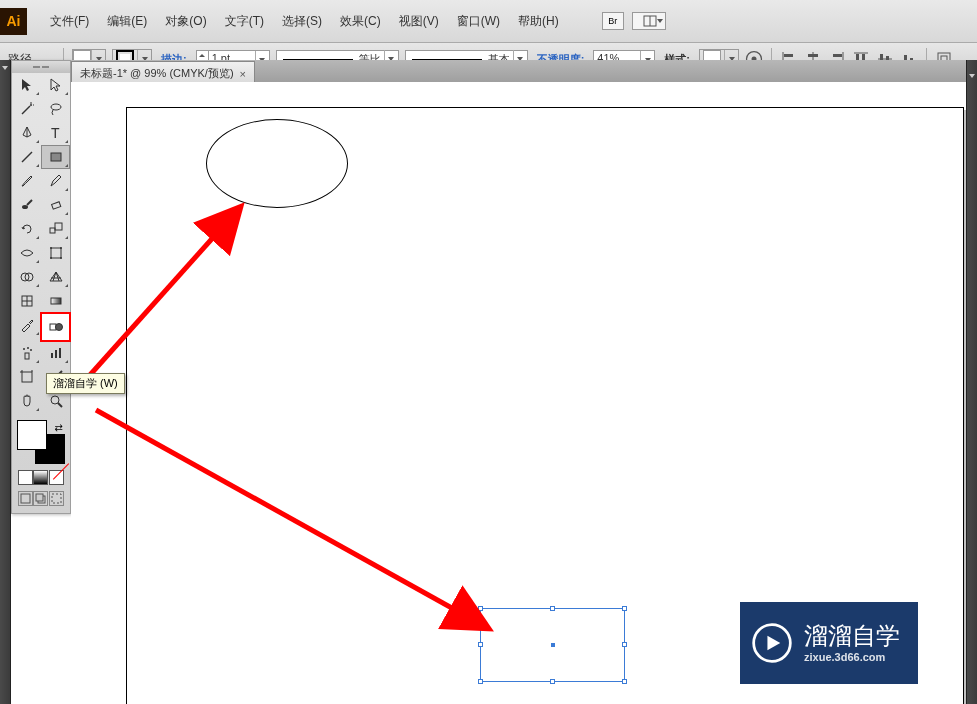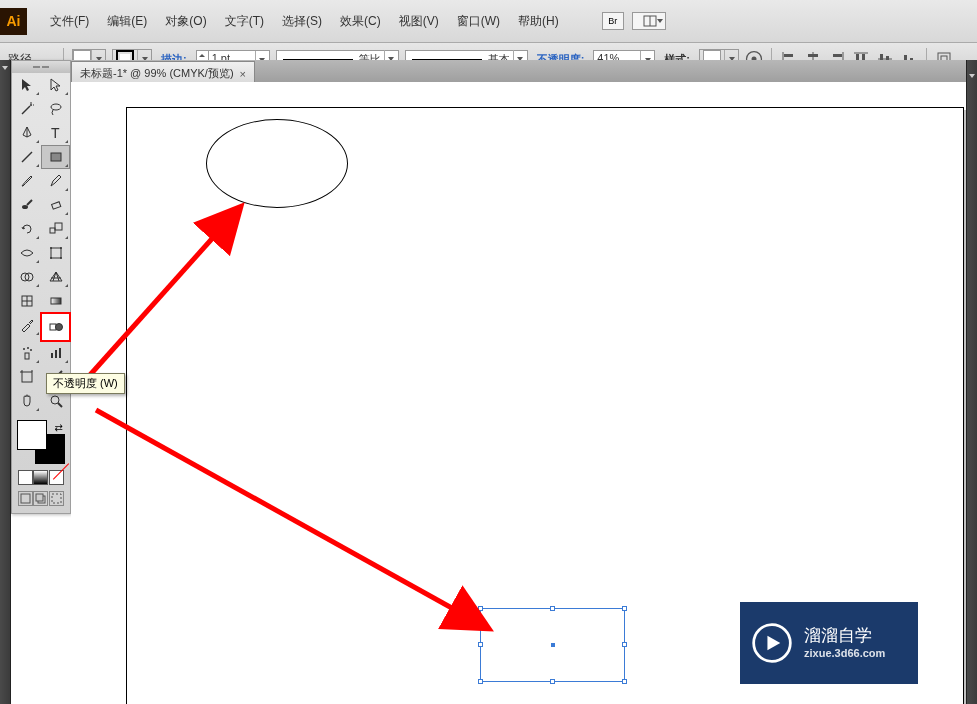--- a/index.html
+++ b/index.html
@@ -82,21 +82,21 @@
 .rect-shape { position:absolute; left:409px; top:526px; width:145px; height:74px; border:1px solid #3b7bd6; }
 .rect-handle { position:absolute; width:5px;height:5px;border:1px solid #3b7bd6;background:#fff; }
 .rect-center { position:absolute; left:50%; top:50%; width:4px;height:4px;margin:-2px 0 0 -2px;background:#3b7bd6; }
 
 .arrow-svg { position:absolute; pointer-events:none; }
 
 .tooltip { position:absolute; left:46px; top:373px; background:#fdfde3; border:1px solid #7a7a5c; padding:2px 6px; font-size:11px; white-space:nowrap; z-index:10; box-shadow:2px 2px 3px rgba(0,0,0,.3); }
 
 .watermark { position:absolute; right:48px; bottom:20px; width:178px; height:82px; background:#1b3a6b; display:flex; align-items:center; gap:10px; padding:0 10px; }
 .watermark svg { width:44px; height:44px; }
-.wm-text { color:#fff; font-size:17px; line-height:1.2; }
+.wm-text { color:#fff; font-size:24px; line-height:1.2; }
 .wm-url { font-size:11px; opacity:.85;font-weight:bold; }
 
 </style>
 </head>
 <body>
 
 <div class="menubar">
   <div class="ai-logo">Ai</div>
   <div class="menu-item">文件(F)</div>
   <div class="menu-item">编辑(E)</div>
@@ -485,21 +485,21 @@
         </div>
       <div class="draw-mode">
           <svg width="11" height="11">
             <rect x="1" y="1" width="9" height="9" fill="none" stroke="#555" stroke-dasharray="2"></rect>
           </svg>
         </div>
     </div>
   </div>
 </div>
 
-<div class="tooltip">不透明度 (W)</div>
+<div class="tooltip">溜溜自学 (W)</div>
 
 <div class="doc-area">
   <div class="tab-row">
     <div class="tab">
       <span>未标题-1* @ 99% (CMYK/预览)</span>
       <span class="tab-close">×</span>
     </div>
   </div>
   <div class="canvas-wrap">
     <div class="canvas-bg"></div>

